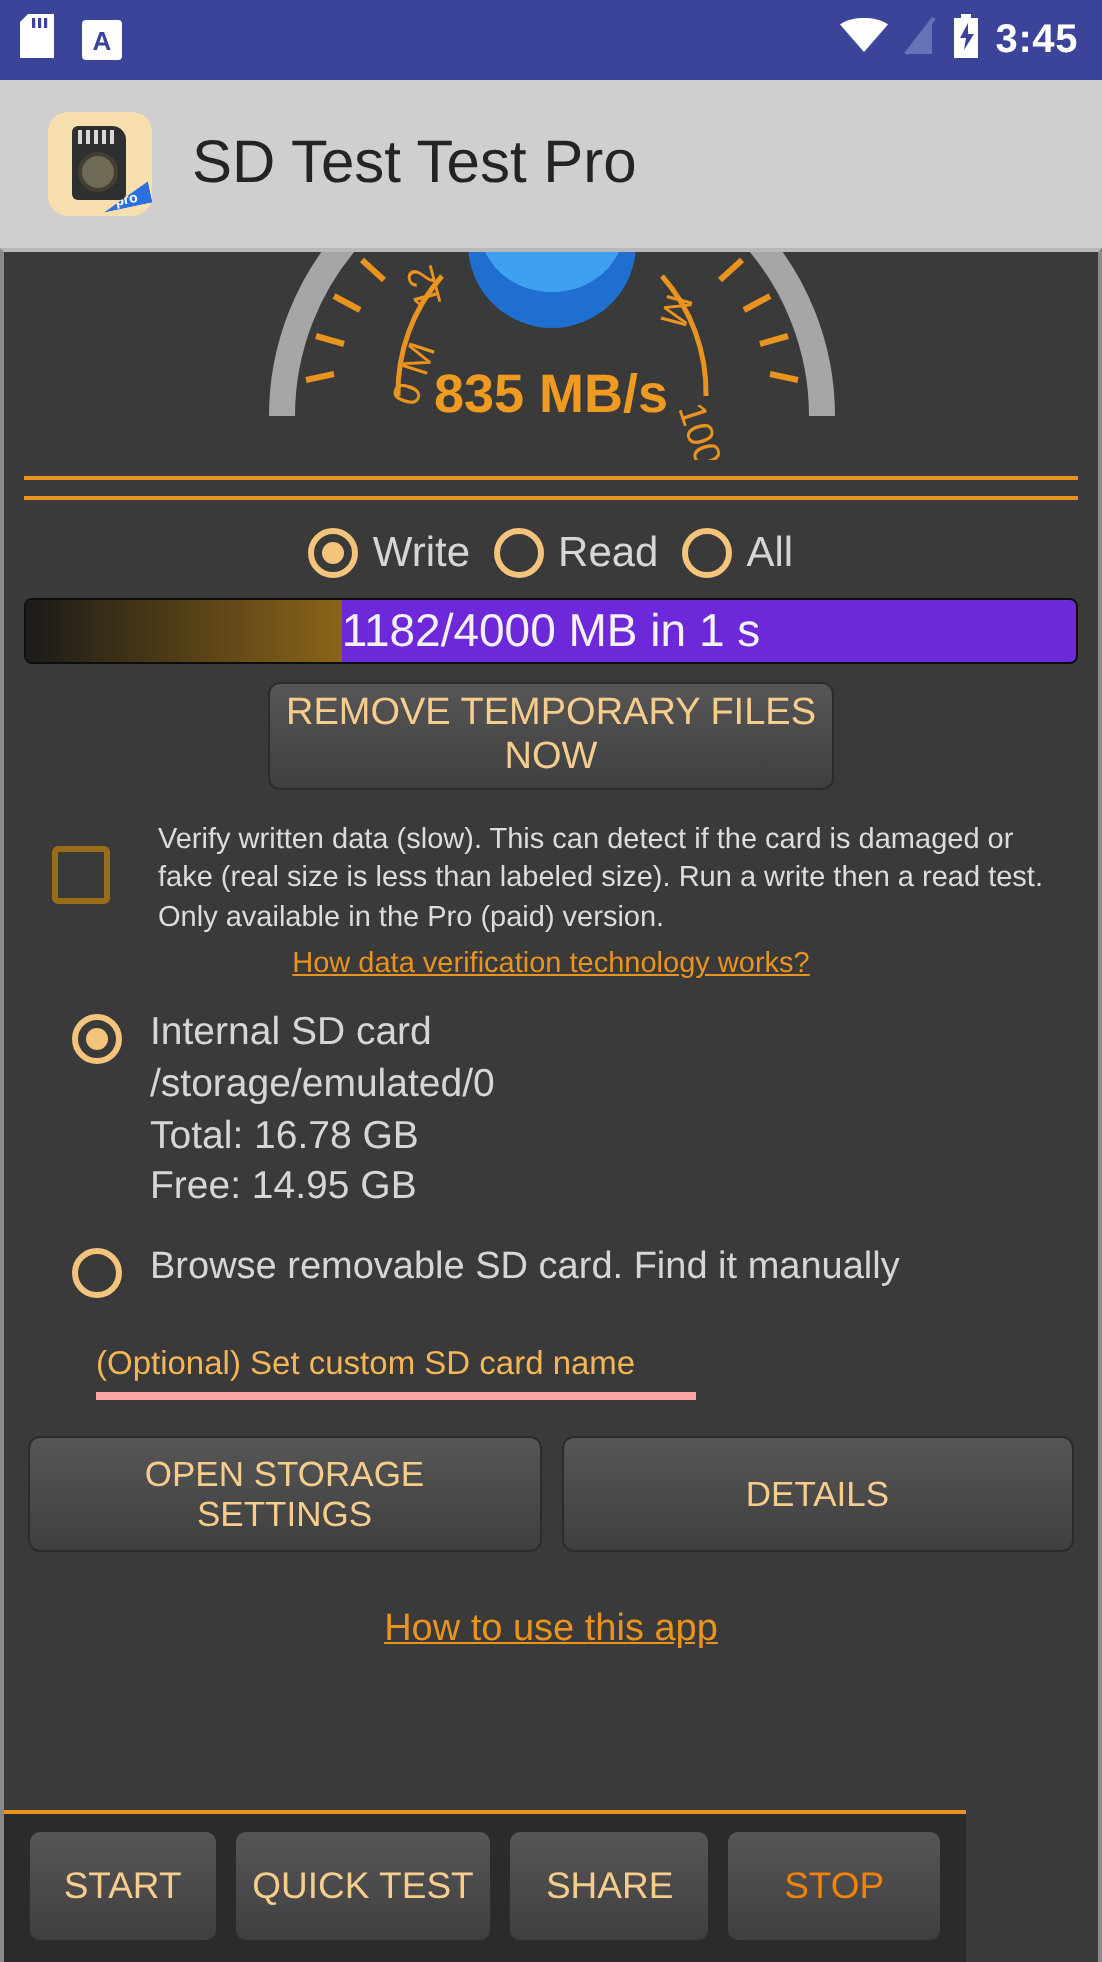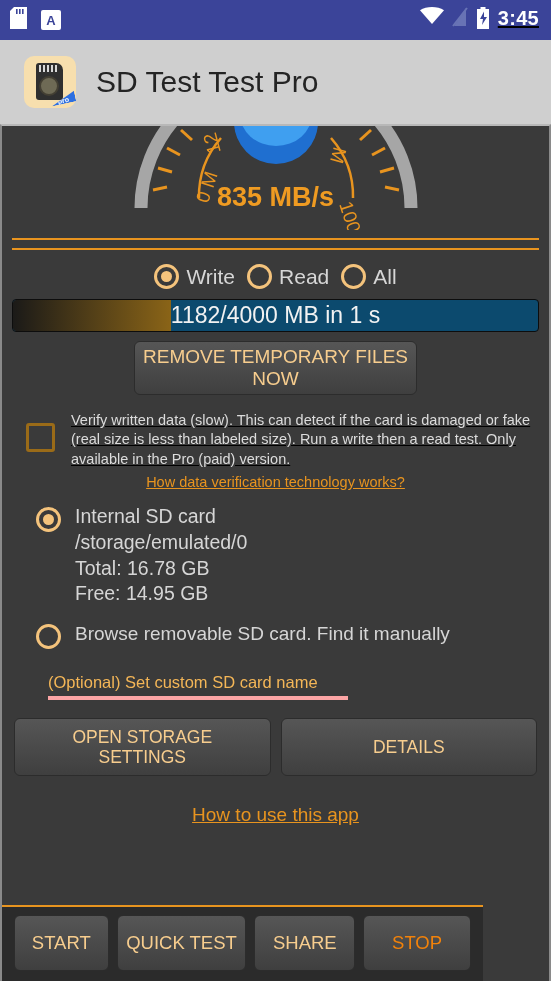--- a/index.html
+++ b/index.html
@@ -11,21 +11,21 @@
   }
 
   
   .statusbar {
     height: 40px; background: #3b4499;
     display: flex; align-items: center;
     padding: 0 12px 0 10px;
     position: relative;
   }
   .sb-left { display: flex; align-items: center; gap: 14px; }
-  .sb-right { display: flex; align-items: flex-start; gap: 8px; margin-left: auto; text-decoration: underline; }
+  .sb-right { display: flex; align-items: center; gap: 8px; margin-left: auto; }
   .sb-time { color: #fff; font-size: 20px; font-weight: bold; letter-spacing: .3px; }
   .icon-a {
     width: 20px; height: 20px; background: #fff; border-radius: 2px;
     color: #3b4499; font-size: 13px; font-weight: bold;
     display: flex; align-items: center; justify-content: center;
     line-height: 1;
   }
 
   
   .appbar {
@@ -97,21 +97,21 @@
   }
   .radio.checked::after {
     content: ""; position: absolute; left: 4px; top: 4px;
     width: 11px; height: 11px; border-radius: 50%; background: #f4c37c;
   }
   .radio-label { color: #d6d6d6; font-size: 21px; }
 
   
   .progress {
     margin: 10px 10px 0; height: 33px; border-radius: 4px;
-    background: #0c4a6e; position: relative; overflow: hidden;
+    background: #6d28d9; position: relative; overflow: hidden;
     border: 1px solid #0d0d0d;
   }
   .progress .fill {
     position: absolute; left: 0; top: 0; bottom: 0;
     background: linear-gradient(to right,#1b1a18,#8a6417);
   }
   .progress .ptext {
     position: absolute; inset: 0; display: flex;
     align-items: center; justify-content: center;
     color: #f2f2f2; font-size: 23px;
@@ -127,21 +127,21 @@
     border: 1px solid #2c2c2c; border-radius: 6px;
     color: #f7cd8e; font-size: 18px; text-align: center;
     display: flex; align-items: center; justify-content: center;
   }
   .btn-remove {
     width: 283px; height: 54px; margin: 9px auto 0;
     font-size: 19px;
   }
 
   
-  .verify-row { display: flex; gap: 16px; padding: 16px 14px 0 24px; text-decoration: underline; }
+  .verify-row { display: flex; gap: 24px; padding: 16px 14px 0 24px; }
   .checkbox {
     width: 29px; height: 29px; border: 3px solid #9a6b18;
     border-radius: 3px; flex: none; margin-top: 12px; background: #3a3a3a;
   }
   .verify-text { color: #dcdcdc; font-size: 14.5px; line-height: 1.34; }
   .link {
     display: block; text-align: center; color: #e8941f;
     font-size: 14.5px; text-decoration: underline; padding-top: 5px;
   }
 

